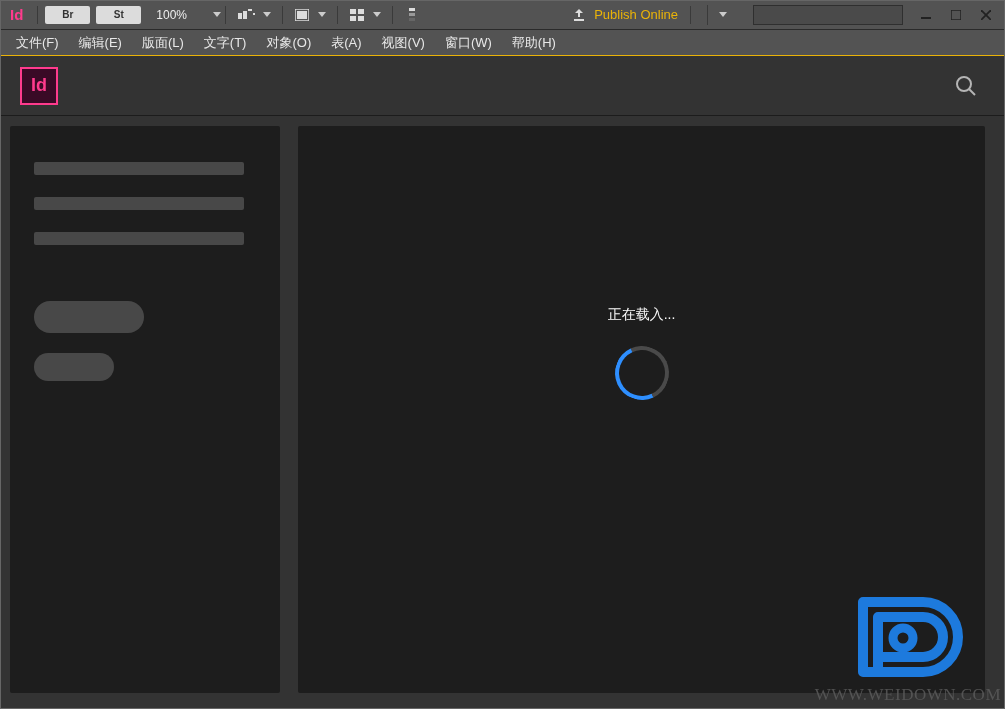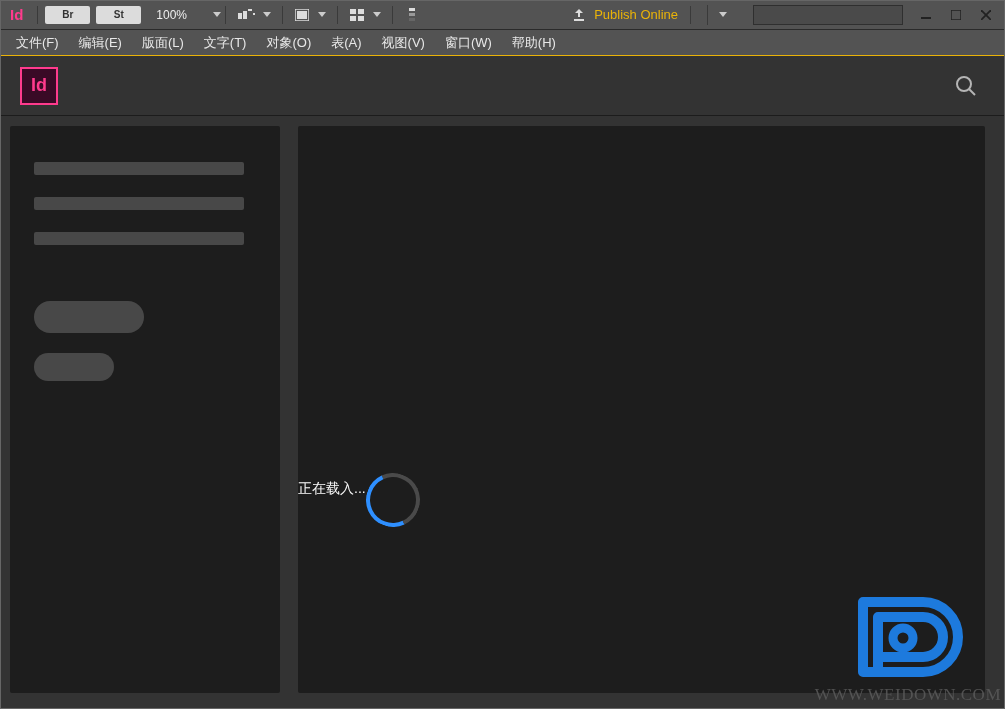--- a/index.html
+++ b/index.html
@@ -119,21 +119,21 @@
     .skel-line {
       height: 13px; background: #484848; border-radius: 2px; margin-bottom: 22px;
     }
     .skel-pill {
       height: 32px; background: #484848; border-radius: 16px;
     }
     .pill1 { width: 110px; margin-top: 56px; margin-bottom: 20px; }
     .pill2 { width: 80px; height: 28px; border-radius: 14px; }
     .main-panel {
       flex: 1; background: #1d1d1d; border-radius: 2px;
-      display: flex; align-items: center;
+      display: flex; flex-direction: column; align-items: center;
       padding-top: 180px; position: relative;
     }
     .loading-text { color: #fafafa; font-size: 14px; margin-bottom: 22px; }
     .spinner {
       width: 54px; height: 54px; border-radius: 50%;
       border: 4px solid #4a4a4a;
       border-bottom-color: #2e8fff;
       border-left-color: #2e8fff;
       transform: rotate(20deg);
     }

